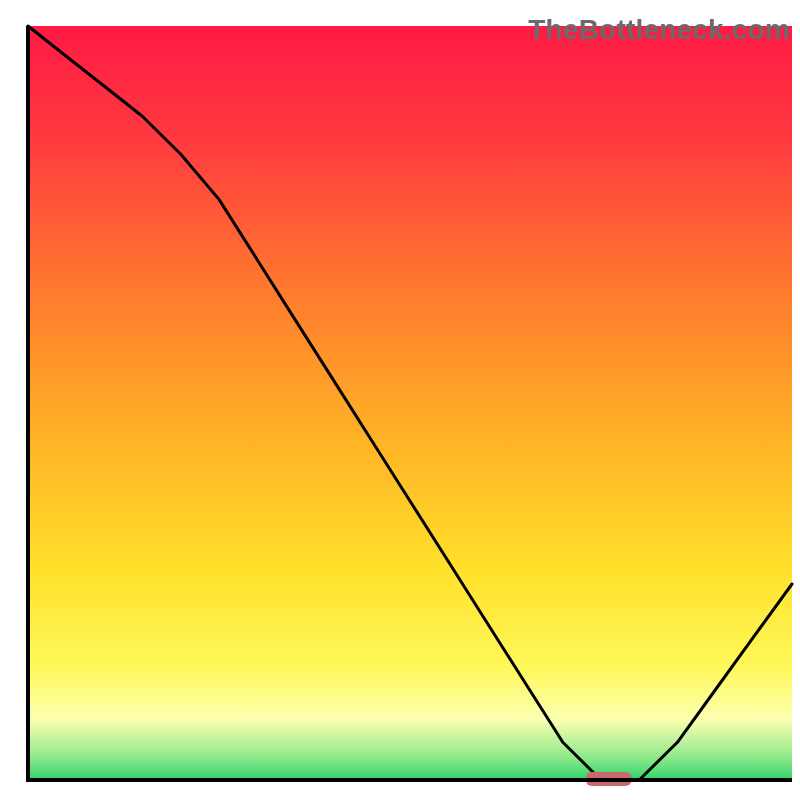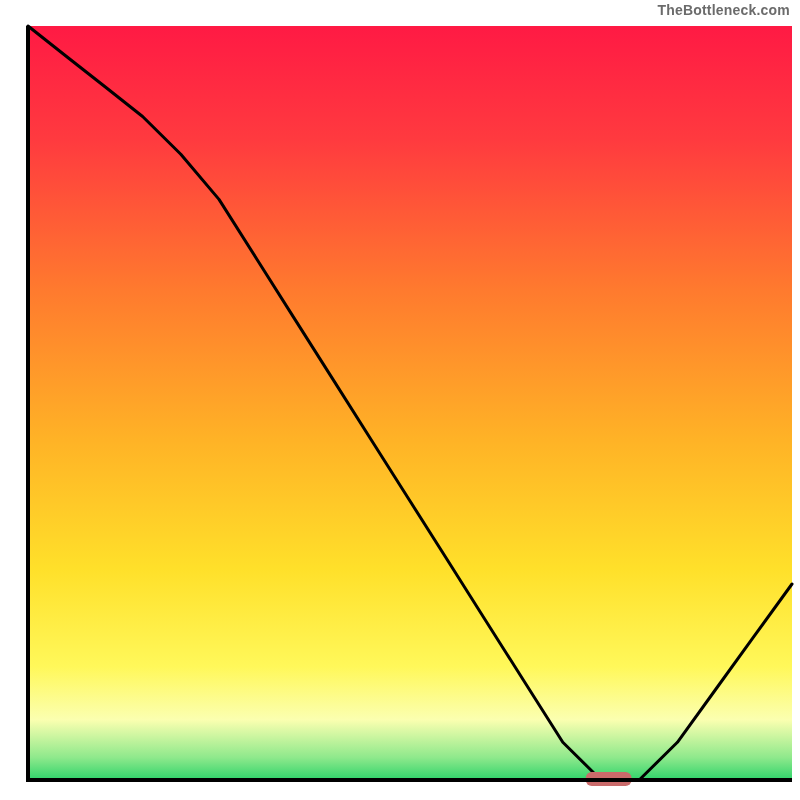--- a/index.html
+++ b/index.html
@@ -11,23 +11,23 @@
     font-family: Arial, Helvetica, sans-serif;
     overflow: hidden;
   }
   .container {
     position: relative;
     width: 800px;
     height: 800px;
   }
   .watermark {
     position: absolute;
-    top: 2px;
+    top: 14px;
     right: 10px;
-    font-size: 14px;
+    font-size: 28px;
     font-weight: 600;
     color: #6b6b6b;
     letter-spacing: 0.2px;
     z-index: 5;
     margin-left: 46px;
   }
   svg.chart {
     position: absolute;
     left: 0;
     top: 0;

